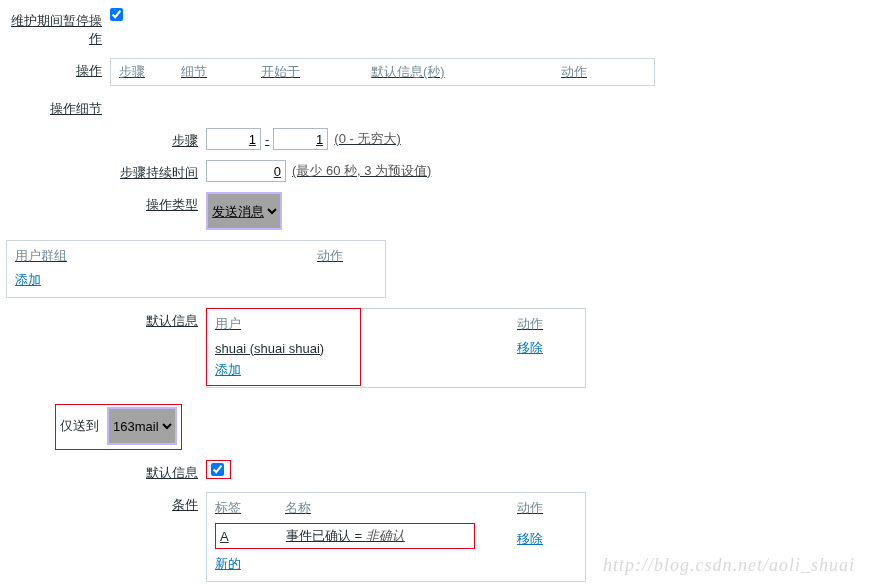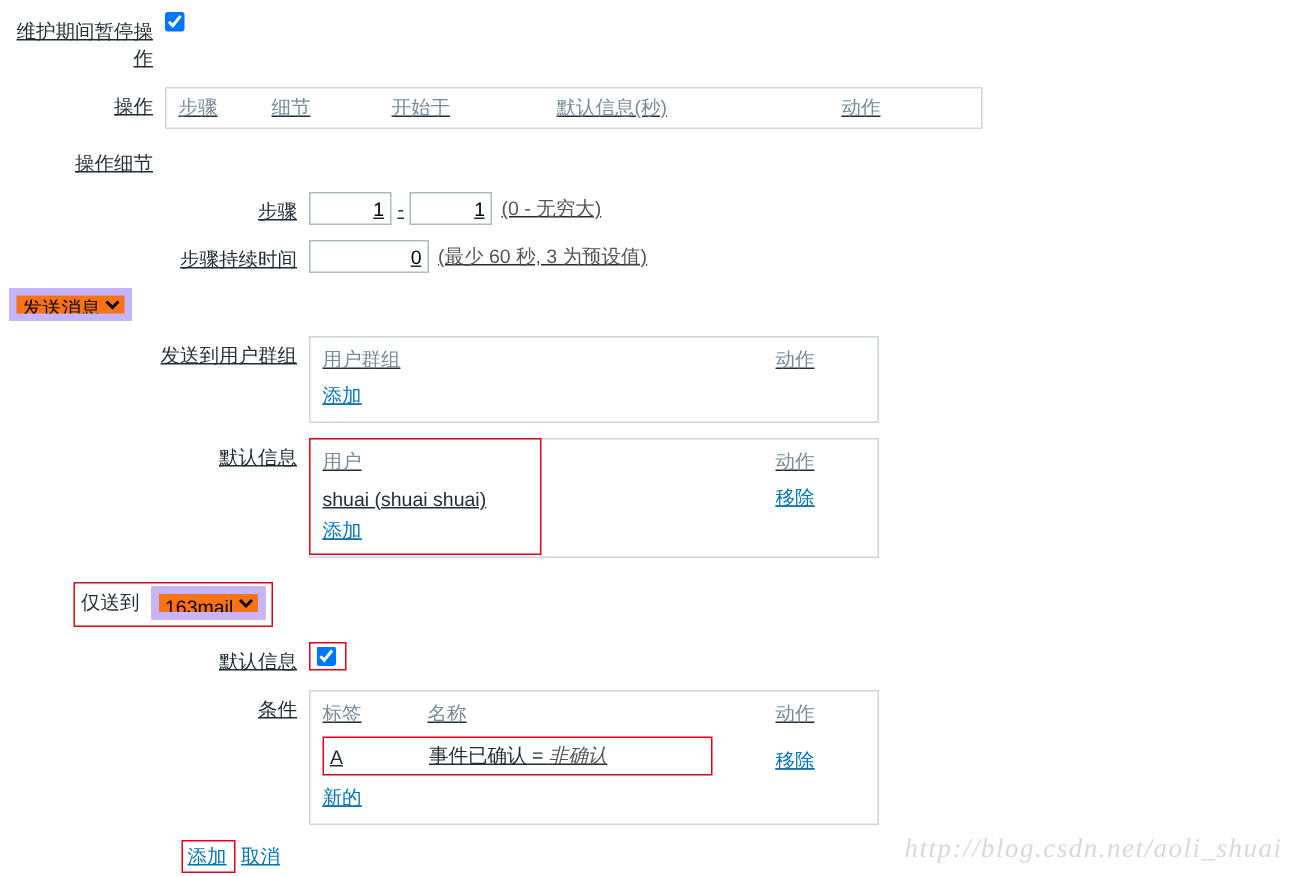--- a/index.html
+++ b/index.html
@@ -57,24 +57,24 @@
   }
   input[type="text"].num0 {
     width: 80px;
   }
   .hint {
     color: #555;
     margin-left: 6px;
     font-size: 13px;
   }
   select {
-    border: 5px solid #c4b5fd;
-    height: 22px;
-    font-size: 13px;
-    background: #f97316;
+    border: 2px solid #c4b5fd;
+    height: 38px;
+    font-size: 13px;
+    background: #a3a3a3;
   }
   .panel {
     border: 1px solid #ccd5d9;
     width: 380px;
     padding: 6px 8px 8px 8px;
   }
   .panel-head {
     display: flex;
     color: #768d99;
     margin-bottom: 6px;
@@ -184,29 +184,29 @@
 
 <div class="row">
   <div class="label">步骤持续时间</div>
   <div class="value">
     <input type="text" class="num num0" value="0" style="">
     <span class="hint">(最少 60 秒, 3 为预设值)</span>
   </div>
 </div>
 
 <div class="row">
+  <div class="label">操作类型</div>
   <div class="value">
     <select>
       <option>发送消息</option>
     </select>
   </div>
 </div>
 
 <div class="row">
-  <div class="label">发送到用户群组</div>
   <div class="value">
     <div class="panel">
       <div class="panel-head">
         <div class="ph-left">用户群组</div>
         <div class="ph-right">动作</div>
       </div>
       <span class="link underline">添加</span>
     </div>
   </div>
 </div>

